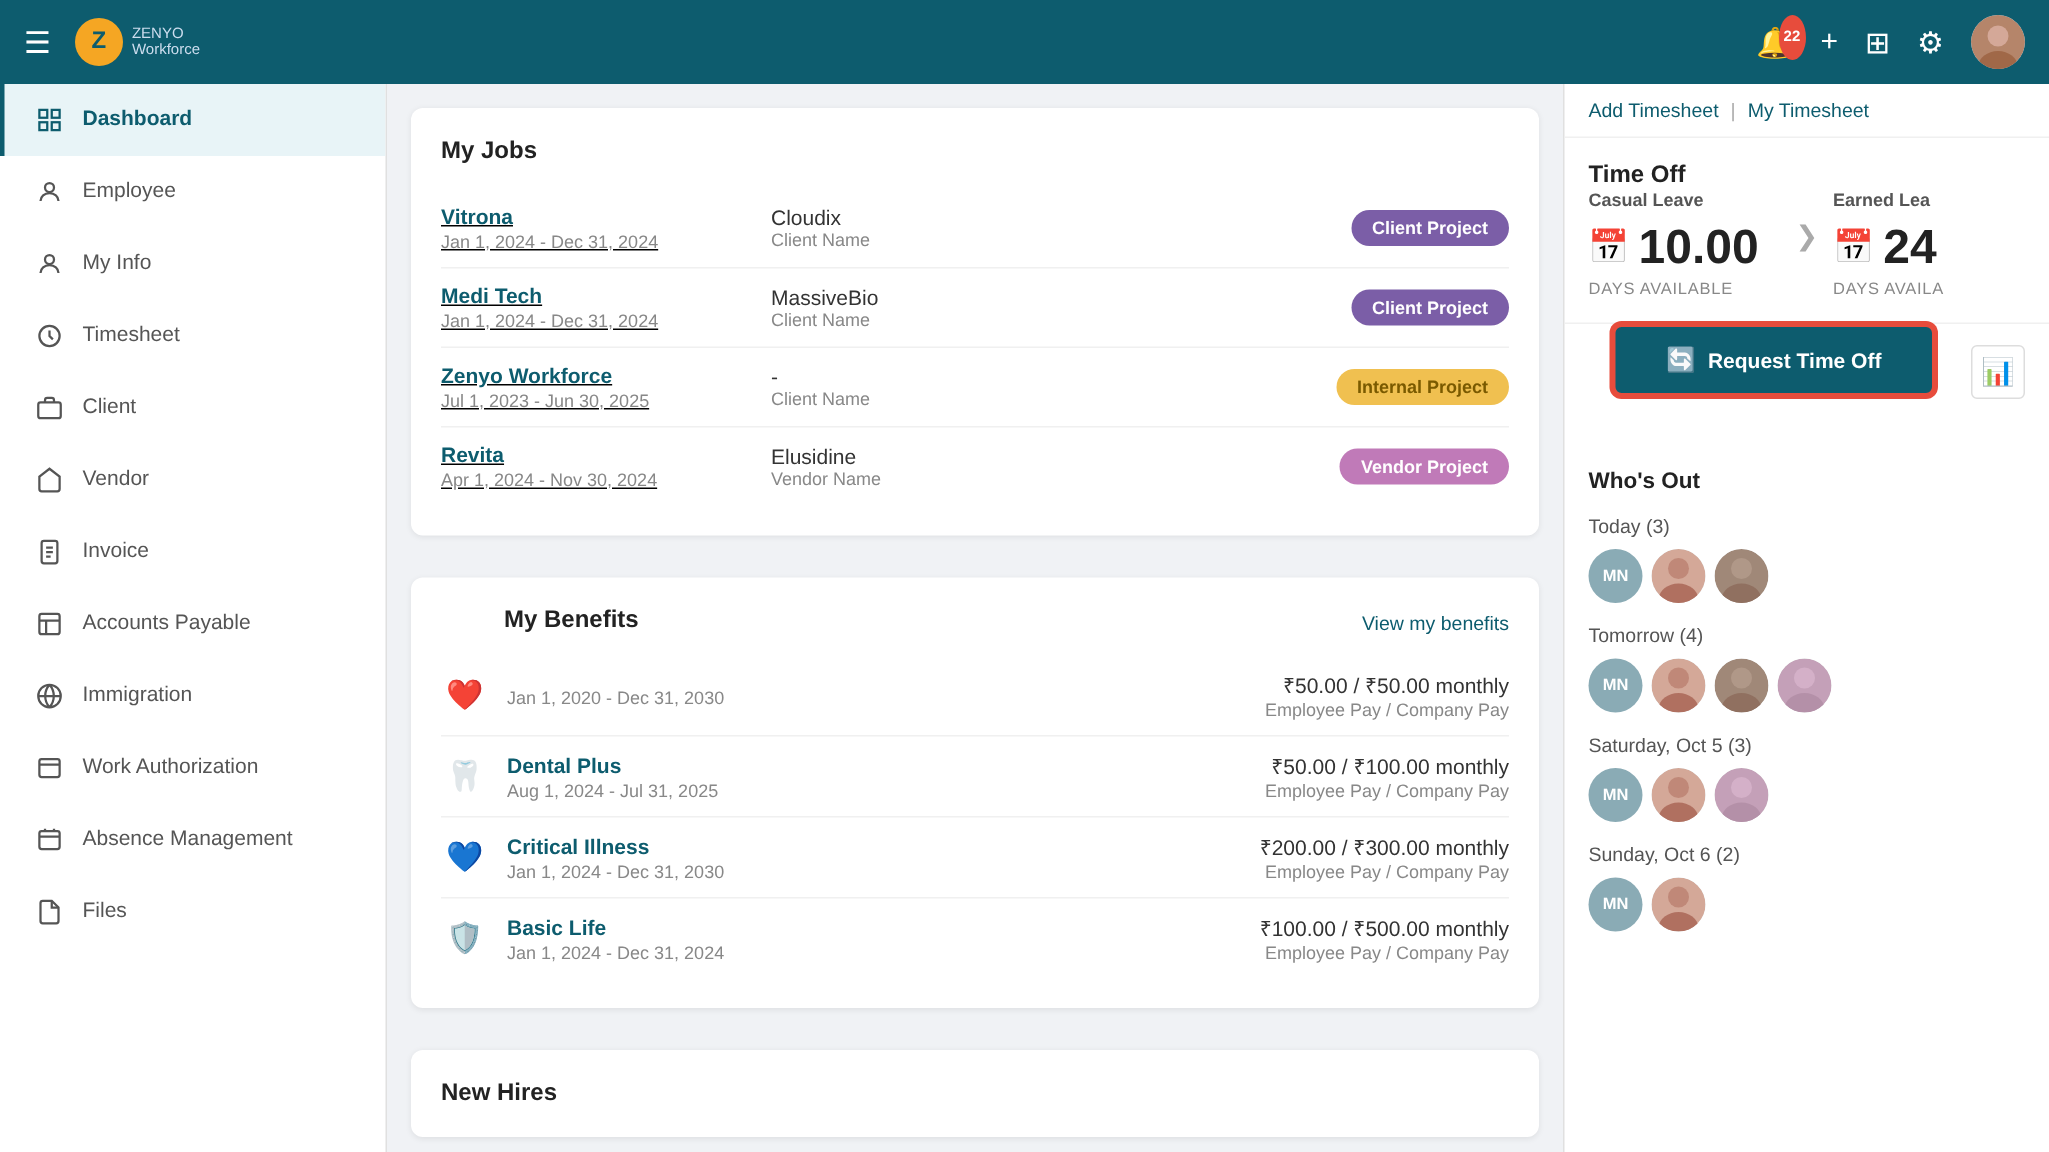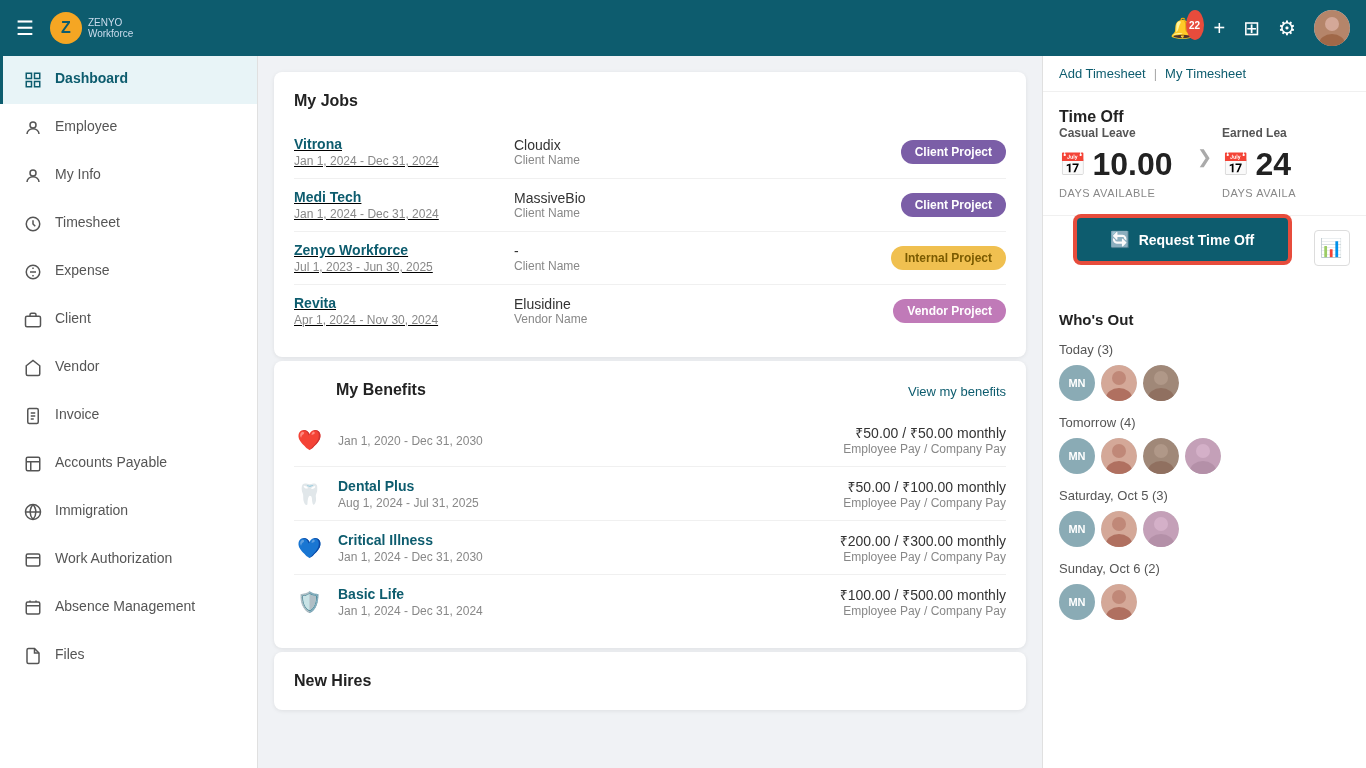--- a/index.html
+++ b/index.html
@@ -90,21 +90,21 @@
       color: #555;
       font-size: 14px;
       border-left: 3px solid transparent;
       transition: background 0.15s;
     }
     .sidebar-item.active { background: #e8f4f7; border-left-color: #0d5c6e; color: #0d5c6e; font-weight: 600; }
     .sidebar-item .si-icon { width: 20px; height: 20px; display: flex; align-items: center; justify-content: center; color: inherit; font-size: 16px; flex-shrink: 0; }
     .sidebar-item .si-label { font-size: 14px; }
 
     
-    .main-content { flex: 1; overflow-y: auto; padding: 16px; display: flex; flex-direction: column; gap: 4px; }
+    .main-content { flex: 1; overflow-y: auto; padding: 16px; display: flex; flex-direction: column; gap: 28px; }
 
     .card {
       background: white;
       border-radius: 8px;
       box-shadow: 0 1px 4px rgba(0,0,0,0.08);
       padding: 20px;
     }
     .card-title { font-size: 16px; font-weight: 700; color: #222; margin-bottom: 16px; }
 
     
@@ -304,29 +304,20 @@
     <div class="sidebar-item">
       <div class="si-icon">
         <svg width="18" height="18" viewBox="0 0 24 24" fill="none" stroke="currentColor" stroke-width="2">
             <circle cx="12" cy="12" r="9"></circle>
             <path d="M12 7v5l3 3"></path>
           </svg>
       </div>
       <span class="si-label">Timesheet</span>
     </div>
 
-    <div class="sidebar-item">
-      <div class="si-icon">
-        <svg width="18" height="18" viewBox="0 0 24 24" fill="none" stroke="currentColor" stroke-width="2">
-            <circle cx="12" cy="12" r="9"></circle>
-            <path d="M12 6v2m0 8v2m-4-6h8"></path>
-          </svg>
-      </div>
-      <span class="si-label">Expense</span>
-    </div>
 
     <div class="sidebar-item">
       <div class="si-icon">
         <svg width="18" height="18" viewBox="0 0 24 24" fill="none" stroke="currentColor" stroke-width="2">
             <rect x="2" y="7" width="20" height="14" rx="2"></rect>
             <path d="M16 7V5a2 2 0 0 0-2-2h-4a2 2 0 0 0-2 2v2"></path>
           </svg>
       </div>
       <span class="si-label">Client</span>
     </div>

